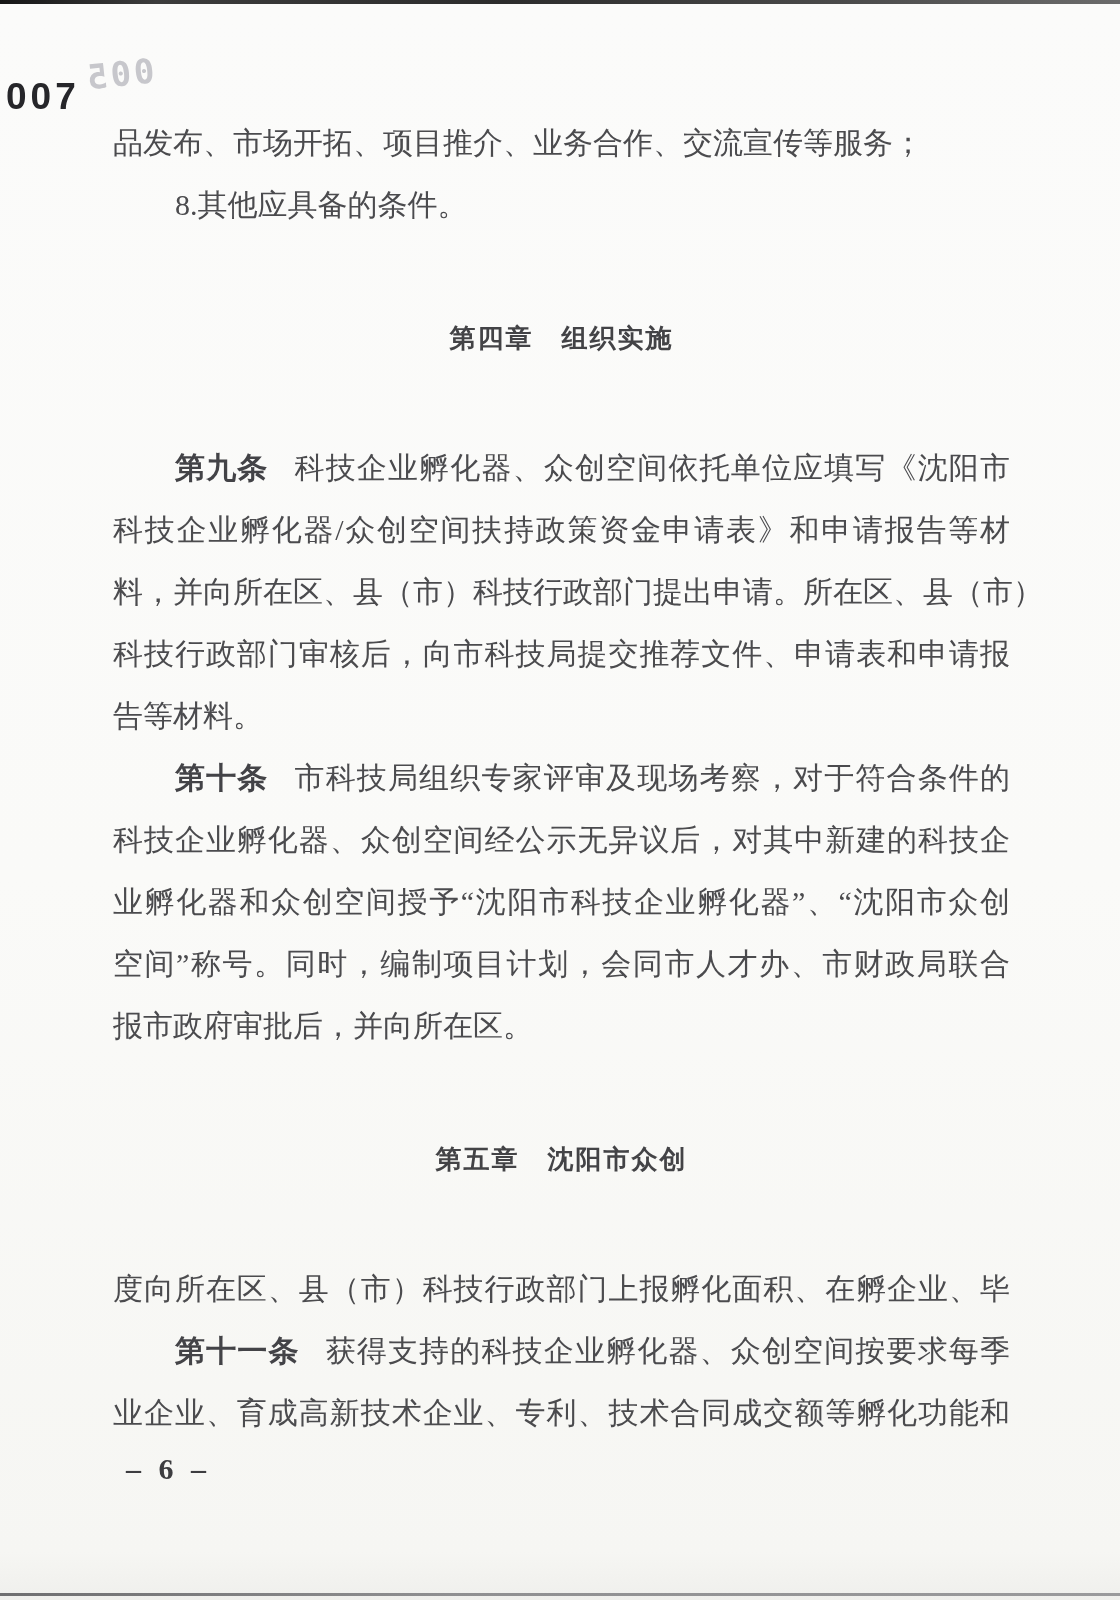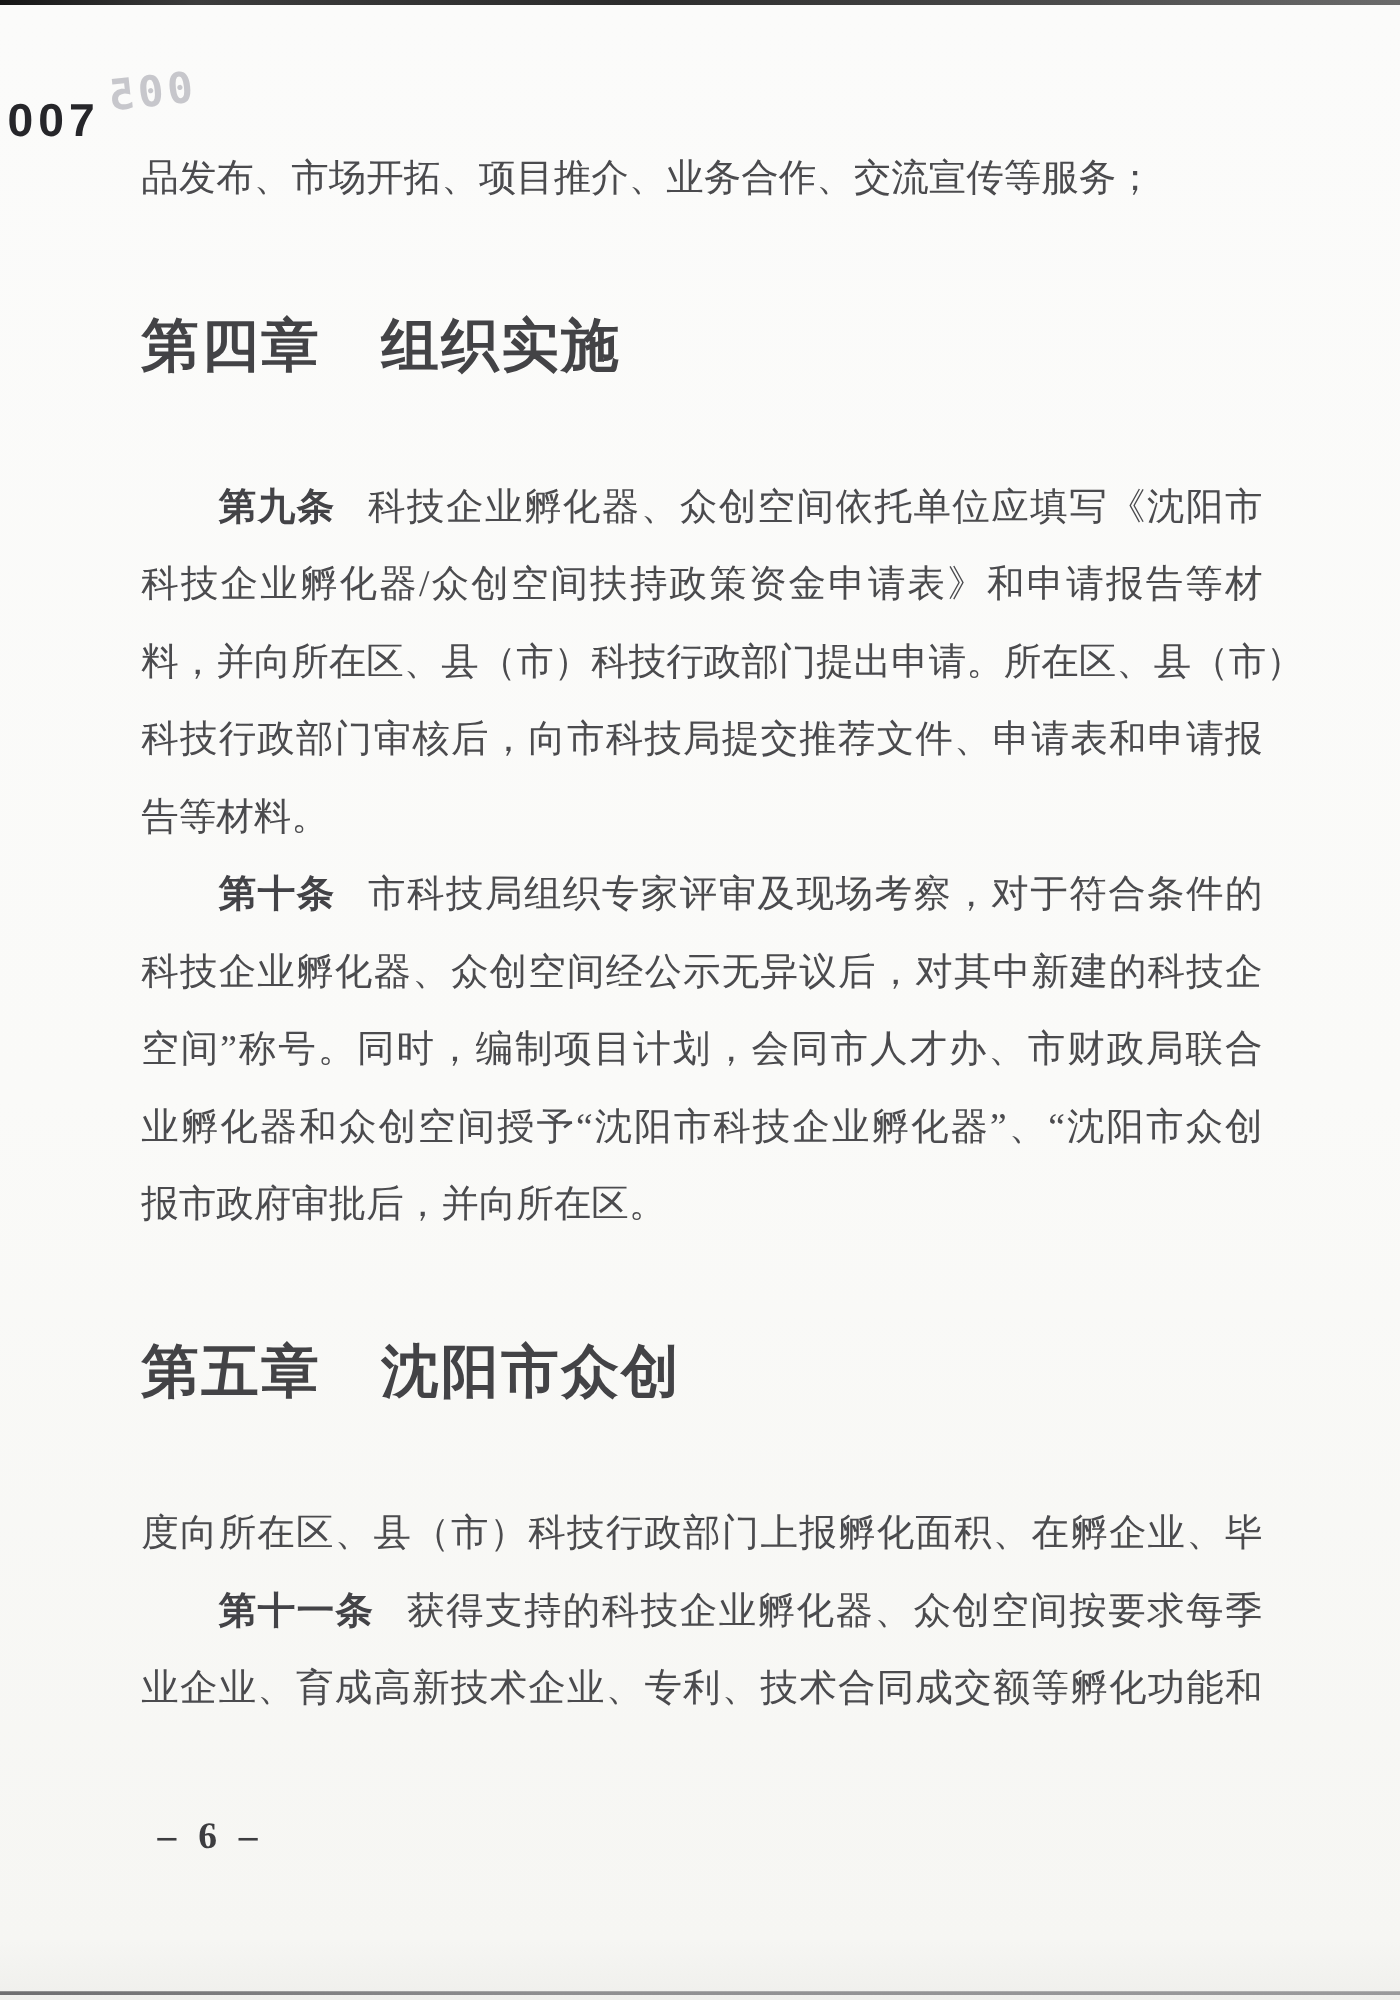--- a/index.html
+++ b/index.html
@@ -56,23 +56,23 @@
   .align-left { text-align: left; }
   .indent { text-indent: 62px; }
   .prefix {
     font-family: "Liberation Sans", "DejaVu Sans", sans-serif;
     font-weight: 700; color: #434347;
     margin-right: 26px;
   }
   .heading {
     height: 62px; line-height: 62px;
     margin: 71px 0 68px 0;
-    text-align: left;
+    text-align: center;
     font-family: "Liberation Sans", "DejaVu Sans", sans-serif;
-    font-weight: 700; font-size: 46px; letter-spacing: 2px;
+    font-weight: 700; font-size: 26px; letter-spacing: 2px;
     color: #434346;
     white-space: nowrap;
   }
 
   .pagenum {
     position: absolute; left: 126px; top: 1452px;
     font-family: "Liberation Serif", "DejaVu Serif", serif;
     font-weight: 700; font-size: 30px; letter-spacing: 5px;
     color: #3d3d40;
   }
@@ -83,30 +83,31 @@
 <div class="page">
 
   <div class="edge-top"></div>
 
   <div class="stamp-bleed">005</div>
 
   <div class="stamp-front">007</div>
 
   <div class="textblock" id="textblock">
       <div class="line align-left">品发布、市场开拓、项目推介、业务合作、交流宣传等服务；</div>
+      <div class="line align-left indent">8.其他应具备的条件。</div>
       <div class="heading">第四章　组织实施</div>
       <div class="line align-justify indent"><span class="prefix">第九条</span><span>科技企业孵化器、众创空间依托单位应填写《沈阳市</span></div>
       <div class="line align-justify">科技企业孵化器/众创空间扶持政策资金申请表》和申请报告等材</div>
       <div class="line align-justify">料，并向所在区、县（市）科技行政部门提出申请。所在区、县（市）</div>
       <div class="line align-justify">科技行政部门审核后，向市科技局提交推荐文件、申请表和申请报</div>
       <div class="line align-left">告等材料。</div>
       <div class="line align-justify indent"><span class="prefix">第十条</span><span>市科技局组织专家评审及现场考察，对于符合条件的</span></div>
       <div class="line align-justify">科技企业孵化器、众创空间经公示无异议后，对其中新建的科技企</div>
+      <div class="line align-justify">业孵化器和众创空间授予“沈阳市科技企业孵化器”、“沈阳市众创</div>
       <div class="line align-justify">空间”称号。同时，编制项目计划，会同市人才办、市财政局联合</div>
-      <div class="line align-justify">业孵化器和众创空间授予“沈阳市科技企业孵化器”、“沈阳市众创</div>
       <div class="line align-left">报市政府审批后，并向所在区。</div>
       <div class="heading">第五章　沈阳市众创</div>
       <div class="line align-justify">度向所在区、县（市）科技行政部门上报孵化面积、在孵企业、毕</div>
       <div class="line align-justify indent"><span class="prefix">第十一条</span><span>获得支持的科技企业孵化器、众创空间按要求每季</span></div>
       <div class="line align-justify">业企业、育成高新技术企业、专利、技术合同成交额等孵化功能和</div>
     </div>
 
   <div class="pagenum">– 6 –</div>
 
   <div class="edge-bottom"></div>

